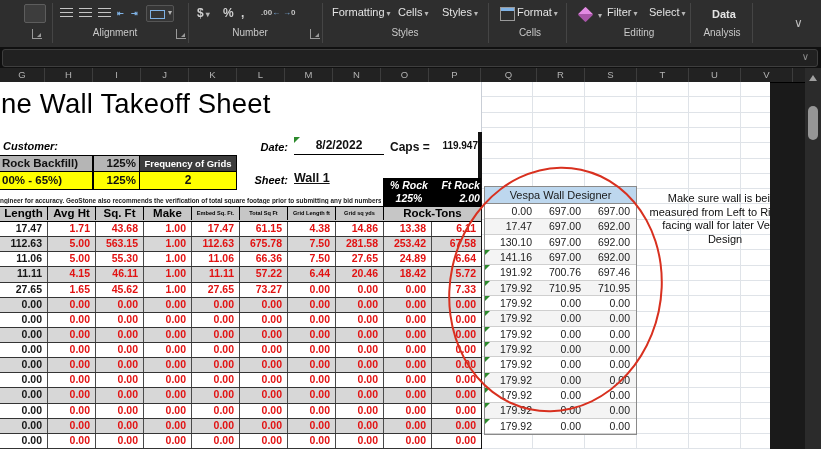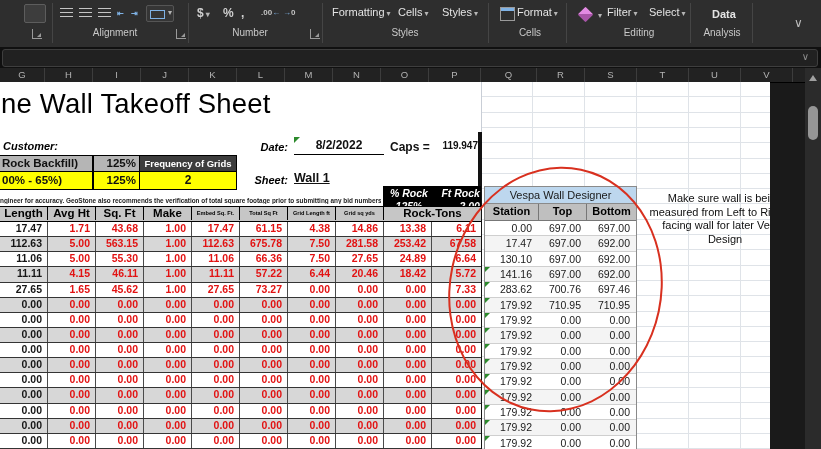--- a/index.html
+++ b/index.html
@@ -75,21 +75,21 @@
   .g3{width:97px;background:#3d3d3d;color:#fff;font-size:9.5px;text-align:center;font-weight:bold;}
   .yellowrow{position:absolute;left:0;top:90px;height:18px;display:flex;}
   .yellowrow>div{box-sizing:border-box;border:1px solid #000;border-left:none;border-top:none;height:18px;line-height:16px;background:#ffff00;font-weight:bold;}
   .y1{width:93px;font-size:11.5px;padding-left:2px;}
   .y2{width:47px;font-size:11.5px;text-align:right;padding-right:3px;border-left:1px solid #000!important;}
   .y3{width:97px;font-size:12px;text-align:center;}
 
   .sheetlbl{position:absolute;left:232px;top:92px;width:56px;text-align:right;}
   .sheetval{position:absolute;left:294px;top:89px;font-weight:bold;font-size:12.5px;text-decoration:underline;}
 
-  .rockblock{position:absolute;left:383px;top:96px;width:98px;height:28px;background:#000;color:#fff;margin-top:8px;}
+  .rockblock{position:absolute;left:383px;top:96px;width:98px;height:28px;background:#000;color:#fff;}
   .rockblock .r1{position:absolute;top:1px;width:100%;font-style:italic;font-weight:bold;font-size:10.5px;}
   .rockblock .r2{position:absolute;top:14px;width:100%;font-style:italic;font-weight:bold;font-size:10.5px;}
   .rk-left{display:inline-block;width:52px;text-align:center;}
   .rk-right{display:inline-block;width:42px;text-align:right;}
 
   .disclaimer{position:absolute;left:0;top:115px;width:381px;overflow:hidden;white-space:nowrap;
      font-size:6.4px;font-weight:bold;color:#222;}
 
   
   .main-header{position:absolute;left:0;top:124px;width:481px;height:16px;display:flex;background:#c6c6c6;
@@ -440,25 +440,20 @@
         <div class="tcell c5">0.00</div>
         <div class="tcell c6">0.00</div>
         <div class="tcell c7">0.00</div>
         <div class="tcell c8">0.00</div>
         <div class="tcell c9">0.00</div>
       </div>
     </div>
 
   <div class="vespa">
     <div class="vespa-title">Vespa Wall Designer</div>
-    <div class="vespa-head">
-      <div class="vh0">Station</div>
-      <div class="vh1">Top</div>
-      <div class="vh2">Bottom</div>
-    </div>
     <div class="vespa-body">
         <div class="trow">
           <div class="tcell c0">0.00</div>
           <div class="tcell c1">697.00</div>
           <div class="tcell c2">697.00</div>
         </div>
         <div class="trow alt">
           <div class="tcell c0">17.47</div>
           <div class="tcell c1">697.00</div>
           <div class="tcell c2">692.00</div>
@@ -467,21 +462,21 @@
           <div class="tcell c0">130.10</div>
           <div class="tcell c1">697.00</div>
           <div class="tcell c2">692.00</div>
         </div>
         <div class="trow alt">
           <div class="tcell c0">141.16</div>
           <div class="tcell c1">697.00</div>
           <div class="tcell c2">692.00</div>
         </div>
         <div class="trow">
-          <div class="tcell c0">283.62</div>
+          <div class="tcell c0">191.92</div>
           <div class="tcell c1">700.76</div>
           <div class="tcell c2">697.46</div>
         </div>
         <div class="trow alt">
           <div class="tcell c0">179.92</div>
           <div class="tcell c1">710.95</div>
           <div class="tcell c2">710.95</div>
         </div>
         <div class="trow">
           <div class="tcell c0">179.92</div>

